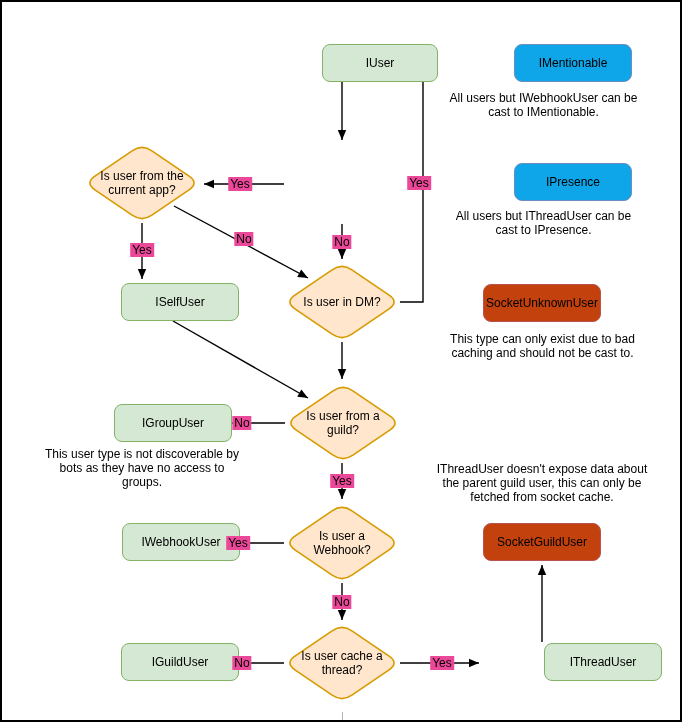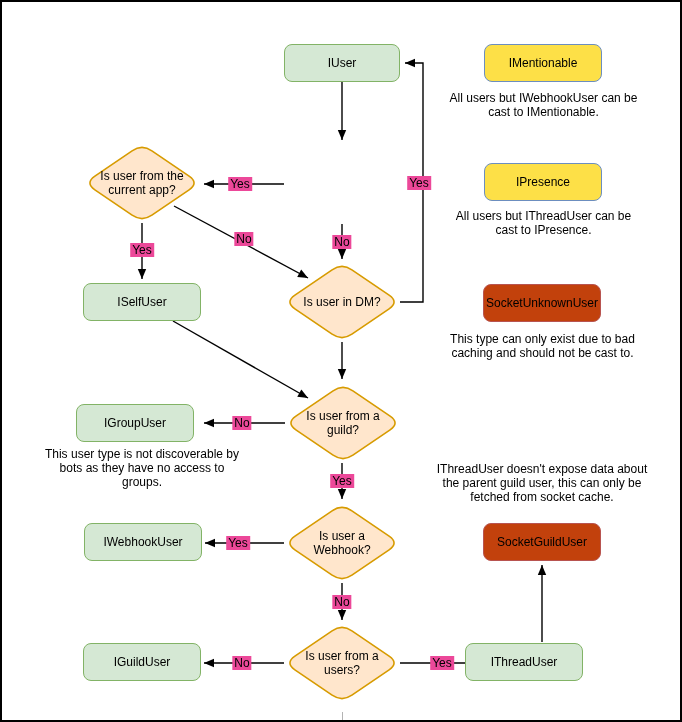--- a/index.html
+++ b/index.html
@@ -17,22 +17,22 @@
   .box{
     position:absolute;
     width:118px;height:38px;
     border-radius:8px;
     border:1px solid #000;
     display:flex;align-items:center;justify-content:center;
     font-size:12px;text-align:center;
     box-sizing:border-box;
     z-index:2;
   }
-  .green{background:#d5e8d4;border-color:#82b366;}
-  .blue{background:#fde047;border-color:#6c8ebf;}
+  .green{background:#d5e8d4;border-color:#82b366;margin-left:38px;}
+  .blue{background:#0ea5e9;border-color:#6c8ebf;margin-left:30px;}
   .red{background:#c2410c;border-color:#b85450;}
   .diamond{position:absolute;width:116px;height:80px;z-index:2;}
   .diamond svg{position:absolute;left:0;top:0;}
   .diamond .dlabel{
     position:absolute;left:9px;right:9px;top:0;bottom:0;
     display:flex;align-items:center;justify-content:center;
     font-size:12px;text-align:center;line-height:14px;
   }
   .note{
     position:absolute;
@@ -81,21 +81,21 @@
 
   <div class="box green" style="left:282px;top:42px;width:116px">IUser</div>
   <div class="box blue" style="left:482px;top:42px">IMentionable</div>
   <div class="box blue" style="left:482px;top:161px">IPresence</div>
   <div class="box green" style="left:81px;top:281px">ISelfUser</div>
   <div class="box red" style="left:481px;top:282px">SocketUnknownUser</div>
   <div class="box green" style="left:74px;top:402px">IGroupUser</div>
   <div class="box green" style="left:82px;top:521px">IWebhookUser</div>
   <div class="box red" style="left:481px;top:521px">SocketGuildUser</div>
   <div class="box green" style="left:81px;top:641px">IGuildUser</div>
-  <div class="box green" style="left:463px;top:641px">IThreadUser</div>
+  <div class="box green" style="left:504px;top:641px">IThreadUser</div>
 
 
   <div class="diamond" style="left:282px;top:260px">
     <svg width="116" height="80" viewBox="0 0 116 80">
       <path d="M48.1 7.8 Q58 1 67.9 7.8 L105.1 33.2 Q115 40 105.1 46.8 L67.9 72.2 Q58 79 48.1 72.2 L10.9 46.8 Q1 40 10.9 33.2 Z" fill="#ffe6cc" stroke="#d79b00" stroke-width="1.6"></path>
     </svg>
     <div class="dlabel">Is user in DM?</div>
   </div>
 
   <div class="diamond" style="left:82px;top:141px">
@@ -116,21 +116,21 @@
     <svg width="116" height="80" viewBox="0 0 116 80">
       <path d="M48.1 7.8 Q58 1 67.9 7.8 L105.1 33.2 Q115 40 105.1 46.8 L67.9 72.2 Q58 79 48.1 72.2 L10.9 46.8 Q1 40 10.9 33.2 Z" fill="#ffe6cc" stroke="#d79b00" stroke-width="1.6"></path>
     </svg>
     <div class="dlabel">Is user a Webhook?</div>
   </div>
 
   <div class="diamond" style="left:282px;top:621px">
     <svg width="116" height="80" viewBox="0 0 116 80">
       <path d="M48.1 7.8 Q58 1 67.9 7.8 L105.1 33.2 Q115 40 105.1 46.8 L67.9 72.2 Q58 79 48.1 72.2 L10.9 46.8 Q1 40 10.9 33.2 Z" fill="#ffe6cc" stroke="#d79b00" stroke-width="1.6"></path>
     </svg>
-    <div class="dlabel">Is user from a users?</div>
+    <div class="dlabel">Is user cache a thread?</div>
   </div>
 
   <div class="edge-label" style="left:238px;top:182px">Yes</div>
   <div class="edge-label" style="left:340px;top:240px">No</div>
   <div class="edge-label" style="left:140px;top:248px">Yes</div>
   <div class="edge-label" style="left:242px;top:237px">No</div>
   <div class="edge-label" style="left:417px;top:181px">Yes</div>
   <div class="edge-label" style="left:240px;top:421px">No</div>
   <div class="edge-label" style="left:340px;top:479px">Yes</div>
   <div class="edge-label" style="left:236px;top:541px">Yes</div>

